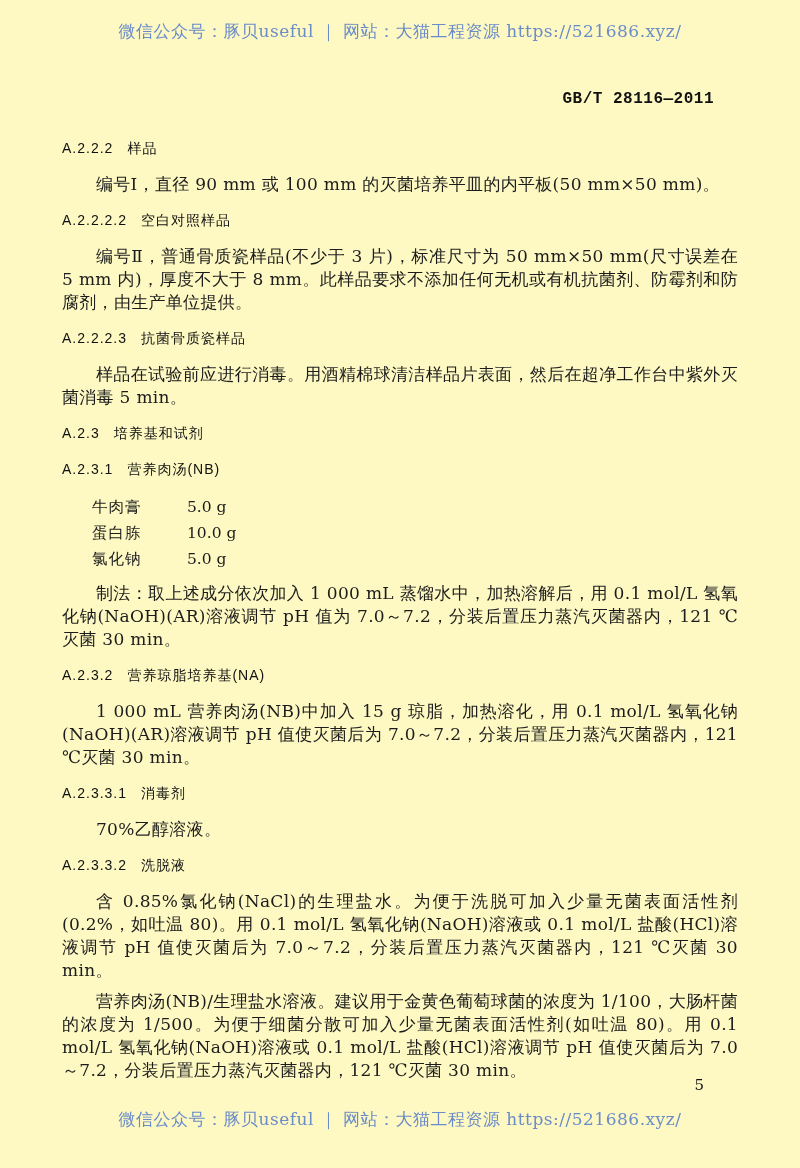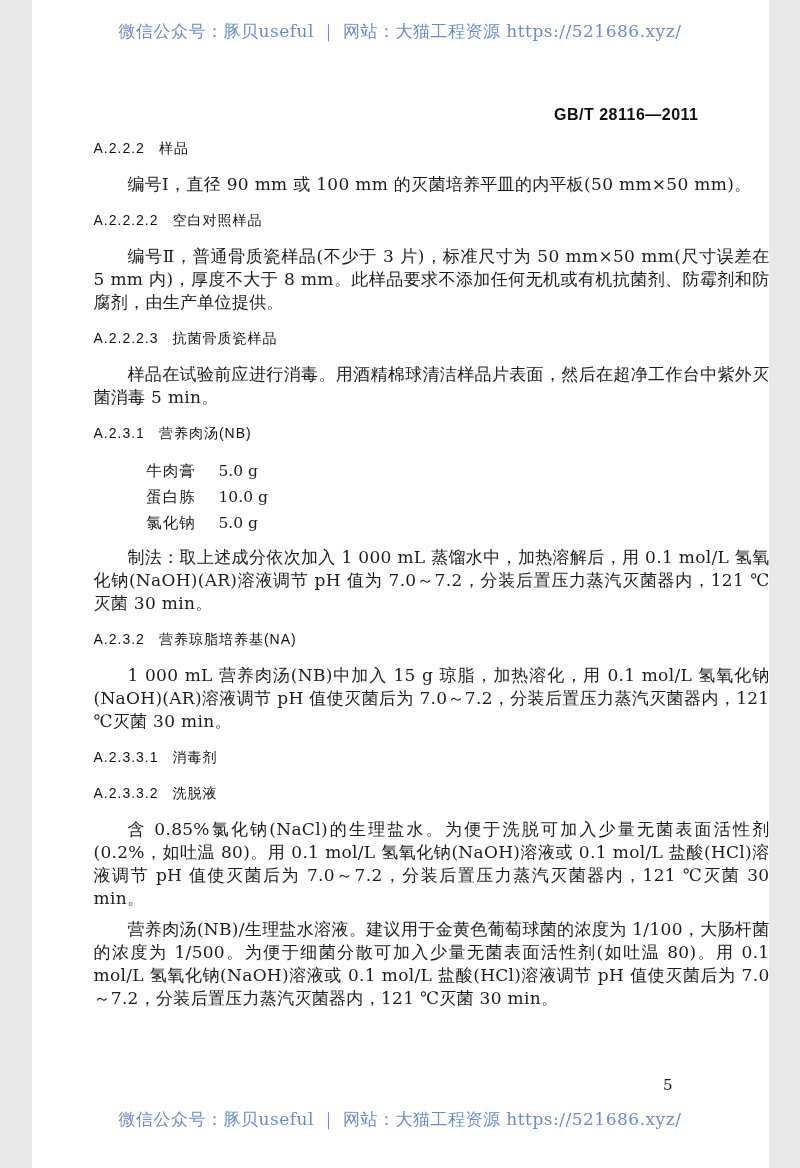--- a/index.html
+++ b/index.html
@@ -1,45 +1,44 @@
 <!DOCTYPE html>
 <html><head>
 <meta charset="utf-8">
 <style>
   html, body { margin: 0; padding: 0; background: #e8e8e8; }
   .page {
     position: relative;
-    width: 737px;
+    width: 800px;
     height: 1168px;
     margin: 0 auto;
-    background: #ffffff;
+    background: #fef9c3;
     overflow: hidden;
     font-family: "DejaVu Serif", "Liberation Serif", serif;
     color: #1c1c1c;
   }
   .watermark {
     position: absolute;
     left: 0; right: 0;
     text-align: center;
     font-size: 17px;
     letter-spacing: 0.5px;
     font-family: "DejaVu Serif", "Liberation Serif", serif;
   }
   .watermark.top { top: 20px; }
   .watermark.bottom { top: 1108px; }
   .doc-number {
     position: absolute;
     top: 90px;
-    right: 70px;
+    right: 86px;
     font-size: 16px;
     font-weight: bold;
-    font-family: Liberation Sans, sans-serif;
+    font-family: Liberation Mono, monospace;
     letter-spacing: 0.5px;
     color: #111;
-    margin-top: 16px;
   }
   .page-number {
     position: absolute;
     top: 1076px;
     right: 96px;
     font-size: 15px;
     color: #111;
   }
   .doc-body {
     position: absolute;
@@ -58,21 +57,21 @@
   .blk-heading .h-num { margin-right: 14px; letter-spacing: 1px; }
   .blk-heading .h-title { letter-spacing: 1px; }
   .blk-para {
     margin: 8px 0;
     font-size: 17px;
     line-height: 23px;
     text-align: justify;
     text-indent: 2em;
     letter-spacing: 0.3px;
   }
-  .blk-ingredients { margin: 10px 0; padding-left: 30px; text-align: center; }
+  .blk-ingredients { margin: 10px 0; padding-left: 30px; }
   .ing-row {
     font-size: 15.5px;
     line-height: 26px;
     display: flex;
   }
   .ing-name { width: 95px; letter-spacing: 1px; }
   .ing-amt  { }
 </style>
 </head>
 <body>
@@ -83,39 +82,41 @@
 
   <div class="doc-number">GB/T 28116—2011</div>
 
   <div class="doc-body">
       <div class="blk-heading"><span class="h-num">A.2.2.2</span><span class="h-title">样品</span></div>
       <div class="blk-para">编号Ⅰ，直径 90 mm 或 100 mm 的灭菌培养平皿的内平板(50 mm×50 mm)。</div>
       <div class="blk-heading"><span class="h-num">A.2.2.2.2</span><span class="h-title">空白对照样品</span></div>
       <div class="blk-para">编号Ⅱ，普通骨质瓷样品(不少于 3 片)，标准尺寸为 50 mm×50 mm(尺寸误差在 5 mm 内)，厚度不大于 8 mm。此样品要求不添加任何无机或有机抗菌剂、防霉剂和防腐剂，由生产单位提供。</div>
       <div class="blk-heading"><span class="h-num">A.2.2.2.3</span><span class="h-title">抗菌骨质瓷样品</span></div>
       <div class="blk-para">样品在试验前应进行消毒。用酒精棉球清洁样品片表面，然后在超净工作台中紫外灭菌消毒 5 min。</div>
+      <div class="blk-heading"><span class="h-num">A.2.3</span><span class="h-title">培养基和试剂</span></div>
       <div class="blk-heading"><span class="h-num">A.2.3.1</span><span class="h-title">营养肉汤(NB)</span></div>
       <div class="blk-ingredients">
         <div class="ing-row">
           <span class="ing-name">牛肉膏</span>
           <span class="ing-amt">5.0 g</span>
         </div>
         <div class="ing-row">
           <span class="ing-name">蛋白胨</span>
           <span class="ing-amt">10.0 g</span>
         </div>
         <div class="ing-row">
           <span class="ing-name">氯化钠</span>
           <span class="ing-amt">5.0 g</span>
         </div>
       </div>
       <div class="blk-para">制法：取上述成分依次加入 1 000 mL 蒸馏水中，加热溶解后，用 0.1 mol/L 氢氧化钠(NaOH)(AR)溶液调节 pH 值为 7.0～7.2，分装后置压力蒸汽灭菌器内，121 ℃灭菌 30 min。</div>
       <div class="blk-heading"><span class="h-num">A.2.3.2</span><span class="h-title">营养琼脂培养基(NA)</span></div>
       <div class="blk-para">1 000 mL 营养肉汤(NB)中加入 15 g 琼脂，加热溶化，用 0.1 mol/L 氢氧化钠(NaOH)(AR)溶液调节 pH 值使灭菌后为 7.0～7.2，分装后置压力蒸汽灭菌器内，121 ℃灭菌 30 min。</div>
       <div class="blk-heading"><span class="h-num">A.2.3.3.1</span><span class="h-title">消毒剂</span></div>
+      <div class="blk-para">70%乙醇溶液。</div>
       <div class="blk-heading"><span class="h-num">A.2.3.3.2</span><span class="h-title">洗脱液</span></div>
       <div class="blk-para">含 0.85%氯化钠(NaCl)的生理盐水。为便于洗脱可加入少量无菌表面活性剂(0.2%，如吐温 80)。用 0.1 mol/L 氢氧化钠(NaOH)溶液或 0.1 mol/L 盐酸(HCl)溶液调节 pH 值使灭菌后为 7.0～7.2，分装后置压力蒸汽灭菌器内，121 ℃灭菌 30 min。</div>
       <div class="blk-para">营养肉汤(NB)/生理盐水溶液。建议用于金黄色葡萄球菌的浓度为 1/100，大肠杆菌的浓度为 1/500。为便于细菌分散可加入少量无菌表面活性剂(如吐温 80)。用 0.1 mol/L 氢氧化钠(NaOH)溶液或 0.1 mol/L 盐酸(HCl)溶液调节 pH 值使灭菌后为 7.0～7.2，分装后置压力蒸汽灭菌器内，121 ℃灭菌 30 min。</div>
     </div>
 
   <div class="page-number">5</div>
 
   <div class="watermark bottom" style="color: rgb(106, 140, 200);">微信公众号：豚贝useful ｜ 网站：大猫工程资源 https://521686.xyz/</div>
 
 </div>

